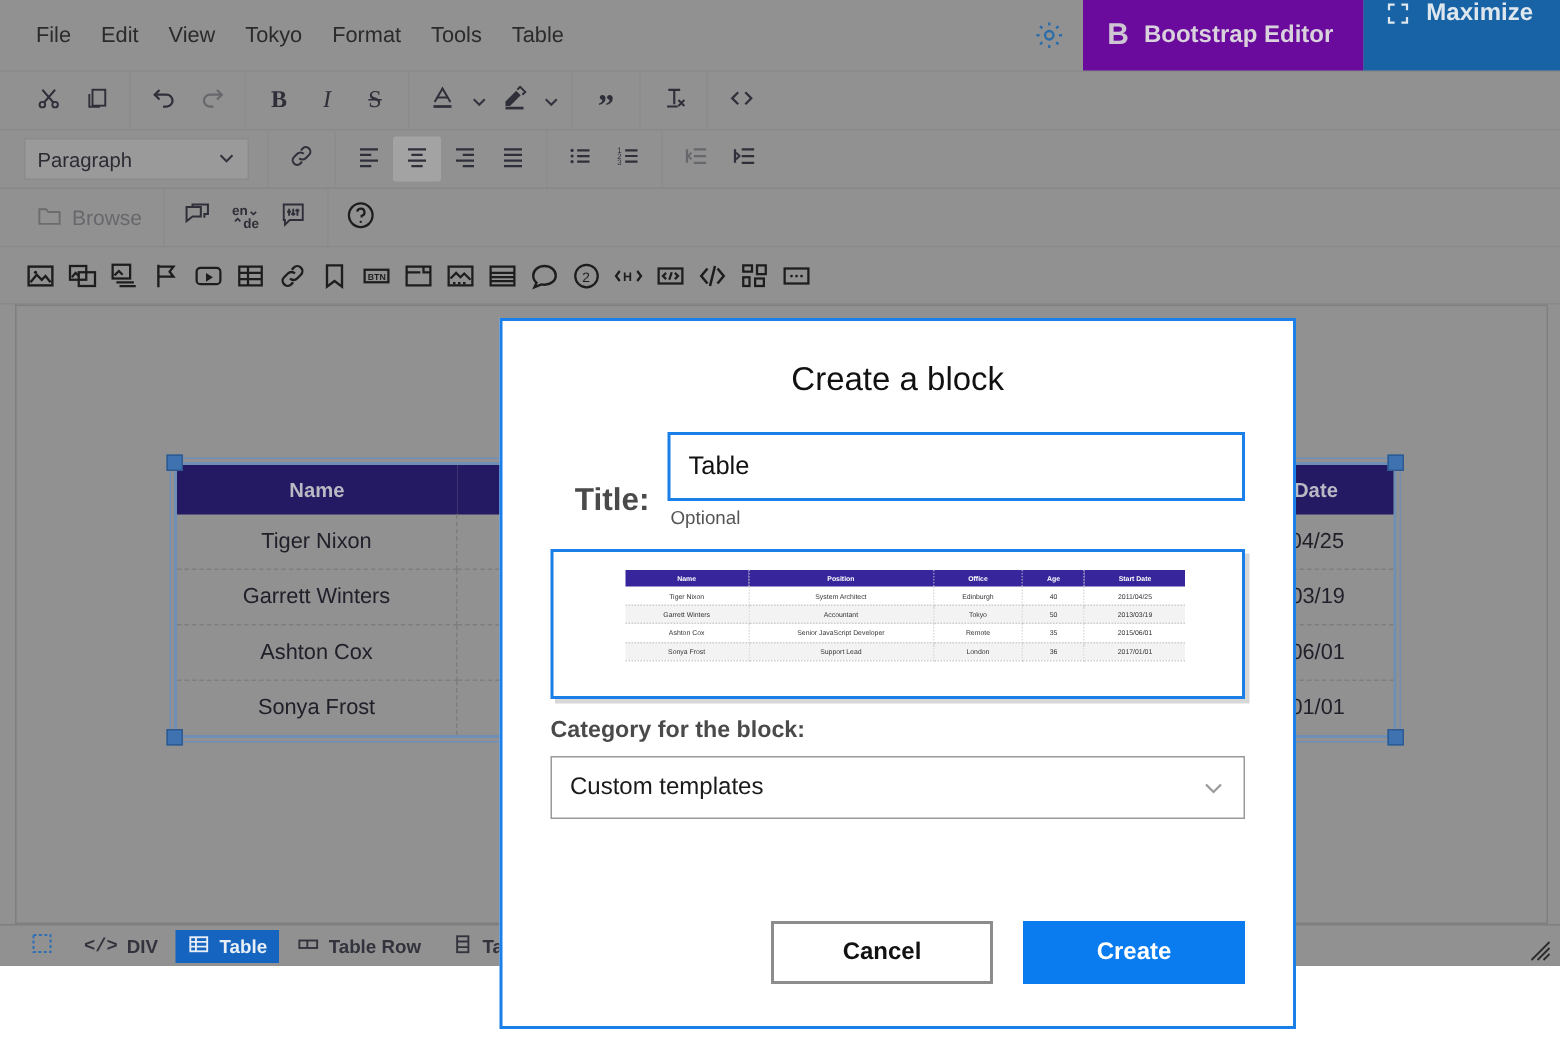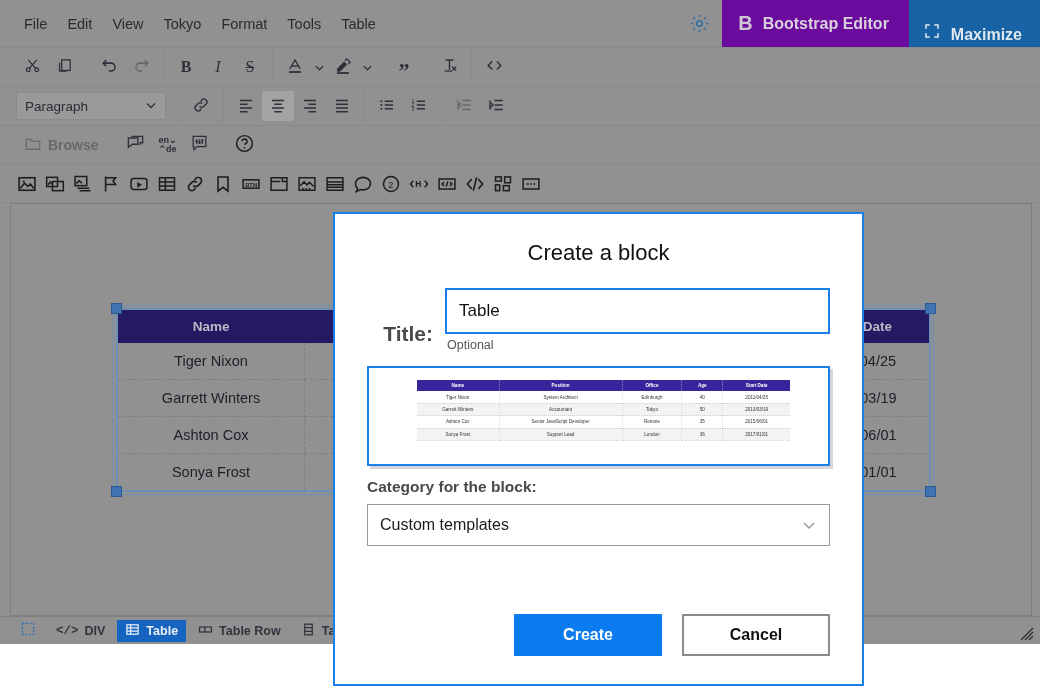--- a/index.html
+++ b/index.html
@@ -48,21 +48,21 @@
     display: flex; align-items: center; gap: 11px;
     padding: 0 20px 0 16px; font-size: 16px; font-weight: bold;
     white-space: nowrap;
   }
   .brand-mark {
     font-size: 20px; font-weight: bold; color: #cfc6d4;
     letter-spacing: -1px;
   }
   .maximize-btn {
     background: #1763a6; color: #dfe7ee;
-    display: flex; align-items: flex-end; gap: 10px;
+    display: flex; align-items: flex-start; gap: 10px;
     padding: 0 18px 3px 14px; font-size: 16px; font-weight: bold;
     white-space: nowrap;
   }
 
   
   .toolbar {
     flex: 0 0 auto;
     background: #919191;
     border-bottom: 1px solid #888;
     display: flex; align-items: center;
@@ -74,21 +74,21 @@
     padding: 0 6px;
     border-right: 1px solid #8c8c8c;
   }
   .tb-group.noborder { border-right: none; }
   .tb-btn {
     width: 32px; height: 30px;
     display: flex; align-items: center; justify-content: center;
     color: #2f2f3a; font-size: 15px; border-radius: 2px;
   }
   .tb-btn.wide { width: auto; padding: 0 8px; gap: 6px; font-size: 14px; }
-  .tb-btn.disabled { opacity: .42; font-weight: bold; }
+  .tb-btn.disabled { opacity: .42; }
   .tb-btn.active { background: #a3a3a3; }
   .tb-caret { width: 16px; display:flex; align-items:center; justify-content:center; color:#33333f; }
 
   .fmt-select {
     width: 150px; height: 28px;
     background: #9a9a9a; border: 1px solid #8b8b8b;
     display: flex; align-items: center; justify-content: space-between;
     padding: 0 8px; font-size: 13.5px; color: #2b2b33;
     margin-right: 6px;
   }
@@ -835,18 +835,18 @@
     <div class="cat-select">
       <span>Custom templates</span>
       <span>
         <svg class="caret-svg" width="16" height="16" viewBox="0 0 16 16" fill="none" stroke="#9a9a9a" stroke-width="1.5">
             <path d="M3 6l5 5 5-5"></path>
           </svg>
       </span>
     </div>
 
     <div class="btn-row">
+      <button class="btn btn-cancel">Cancel</button>
       <button class="btn btn-create">Create</button>
-      <button class="btn btn-cancel">Cancel</button>
     </div>
   </div>
 
 </div>
 
 </body></html>

